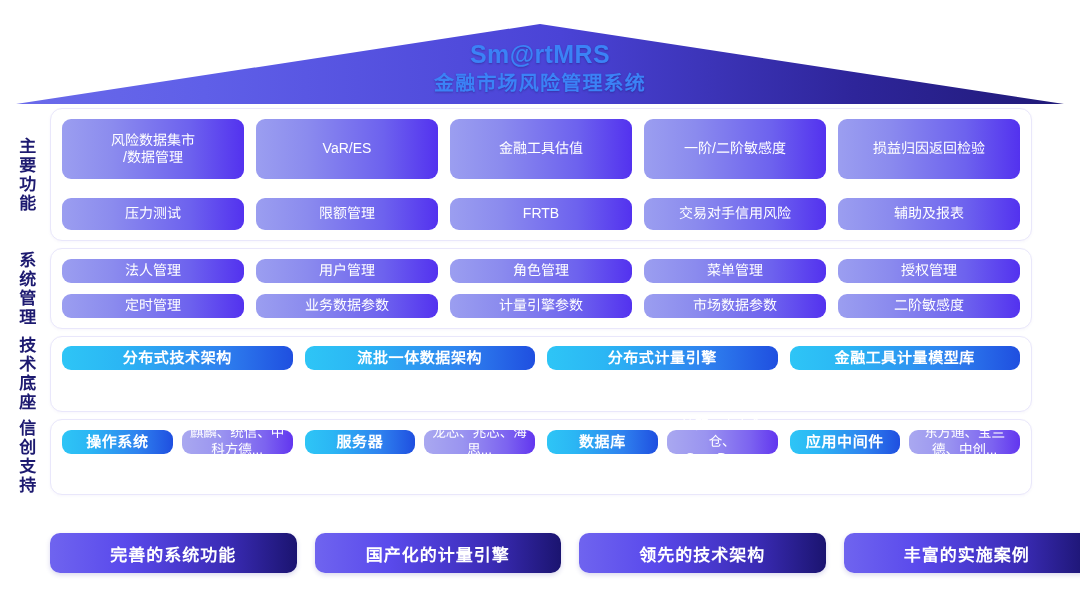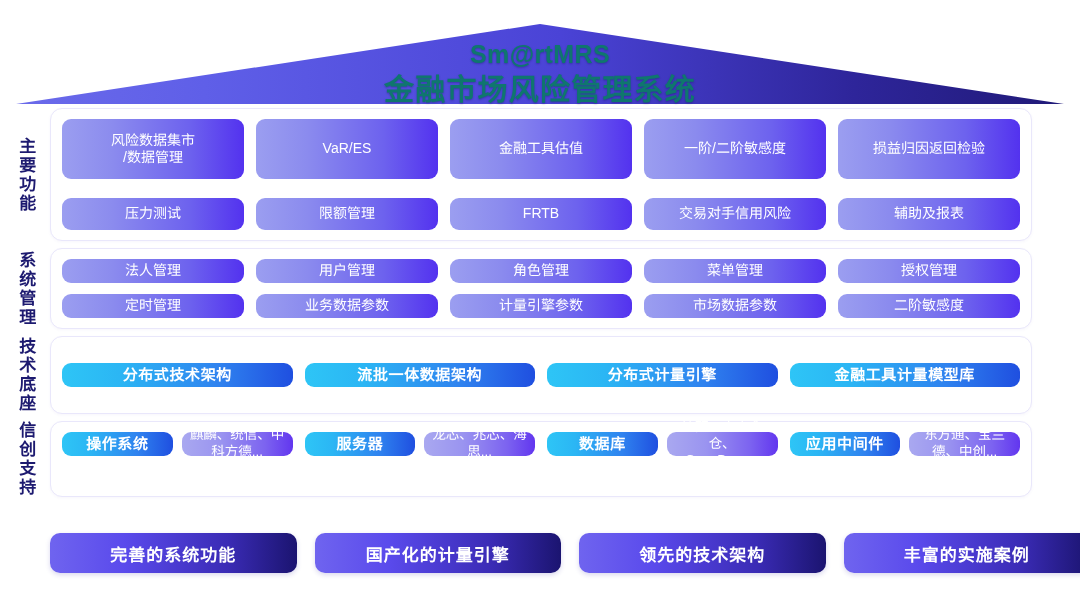--- a/index.html
+++ b/index.html
@@ -33,32 +33,32 @@
     height: 110px;
   }
   .roof-svg { display: block; width: 1080px; height: 110px; }
 
   .roof-text {
     position: absolute;
     left: 0;
     top: 40px;
     width: 1080px;
     text-align: center;
-    color: #0f766e;
+    color: #3b82f6;
     line-height: 1.18;
     pointer-events: none;
   }
   .roof-title {
     font-size: 25px;
     font-weight: bold;
     letter-spacing: 0.4px;
     text-shadow: 0 1px 2px rgba(20,18,90,0.35);
   }
   .roof-sub {
-    font-size: 30px;
+    font-size: 20px;
     font-weight: bold;
     letter-spacing: 1.2px;
     margin-top: 2px;
     text-shadow: 0 1px 2px rgba(20,18,90,0.35);
   }
 
   
   .content {
     position: absolute;
     left: 0;
@@ -135,21 +135,21 @@
     font-weight: bold;
     letter-spacing: 0.6px;
   }
 
   
   .cell.purple-soft {
     background: linear-gradient(to right, #a9a8f0 0%, #9a94f0 35%, #7c63f0 75%, #6236ef 100%);
     font-size: 13.5px;
   }
 
-  .band.tech .band-panel { padding: 26px 11px; }
+  .band.tech .band-panel { padding: 9px 11px; }
   .band.xinchuang .band-panel { padding: 10px 11px; }
 
   .stack-col {
     flex: 1;
     display: flex;
     flex-direction: row;
     gap: 9px;
   }
 
   

